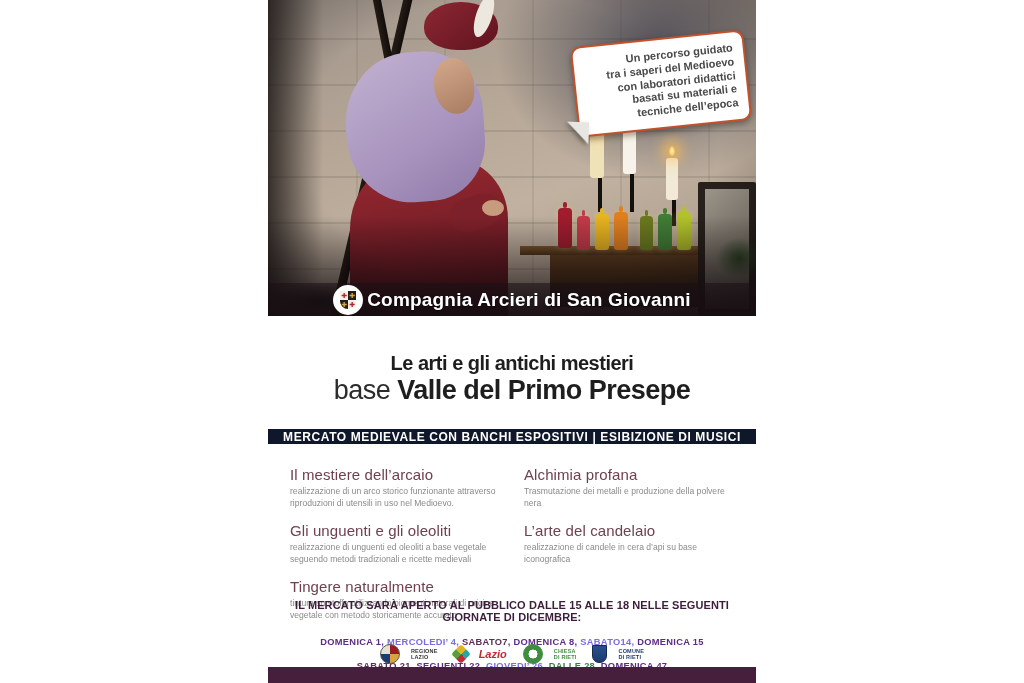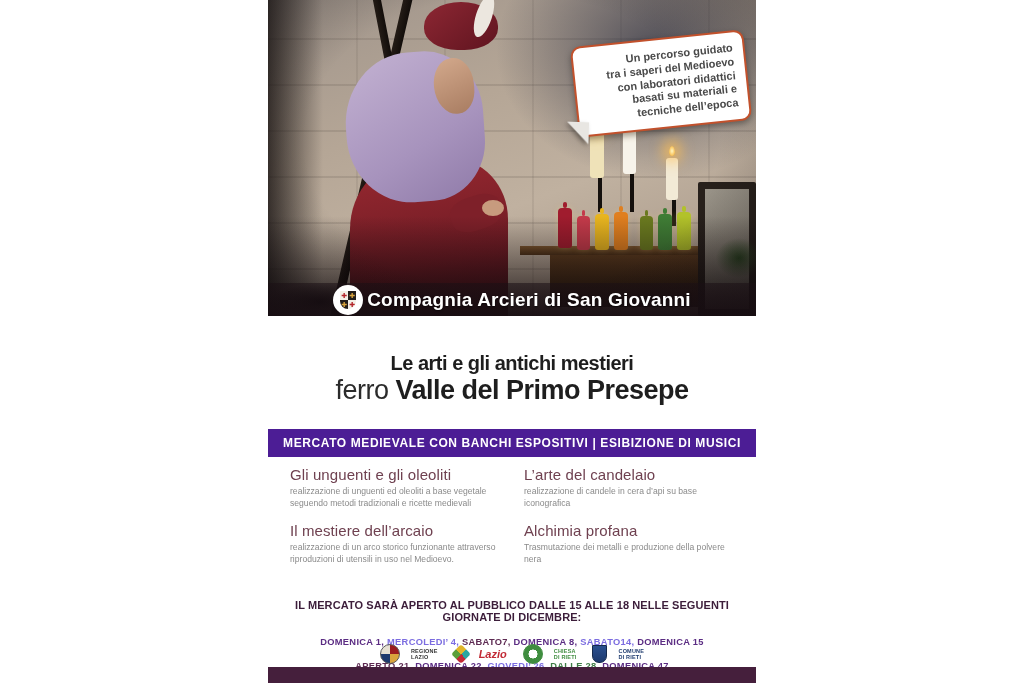--- a/index.html
+++ b/index.html
@@ -85,21 +85,21 @@
     display:flex;align-items:center;justify-content:center;}
   .purplebar span{color:#fff;font-size:14.5px;font-weight:700;letter-spacing:.1px;}
 
   
   .maintitle{position:absolute;left:0;top:352px;width:488px;text-align:center;color:#1e1e1e;}
   .maintitle .l1{font-size:20px;font-weight:800;letter-spacing:-.5px;line-height:1.15;}
   .maintitle .l2{font-size:27px;font-weight:800;letter-spacing:-.5px;line-height:1.15;}
   .maintitle .l2 .light{font-weight:400;color:#2b2b2b;}
 
   
-  .banner{position:absolute;left:0;top:429px;width:488px;height:28px;background:#4c1d95;
+  .banner{position:absolute;left:0;top:429px;width:488px;height:15px;background:#0f172a;
     display:flex;align-items:center;justify-content:center;}
   .banner span{color:#fff;font-size:12px;font-weight:700;letter-spacing:.6px;}
 
   
   .sections{position:absolute;left:22px;top:466px;width:444px;display:grid;
     grid-template-columns:1fr 1fr;column-gap:24px;}
   .sec{margin-bottom:13px;}
   .sec h3{margin:0 0 2px 0;font-size:15px;font-weight:500;color:#6f4150;letter-spacing:.1px;}
   .sec p{margin:0;font-size:8.6px;line-height:1.4;color:#8a8a8a;}
 
@@ -191,63 +191,67 @@
           <i class="q3">✚</i>
             <i class="q4">✚</i>
         </div>
       </div>
       <span class="orgtitle">Compagnia Arcieri di San Giovanni</span>
     </div>
 
 
     <div class="maintitle">
       <div class="l1">Le arti e gli antichi mestieri</div>
-      <div class="l2"><span class="light">ferro </span><span>Valle del Primo Presepe</span></div>
+      <div class="l2"><span class="light">base </span><span>Valle del Primo Presepe</span></div>
     </div>
 
     <div class="banner">
       <span>MERCATO MEDIEVALE CON BANCHI ESPOSITIVI | ESIBIZIONE DI MUSICI</span>
     </div>
 
     <div class="sections">
       <div class="col">
         <div class="sec">
+          <h3>Il mestiere dell’arcaio</h3>
+          <p>realizzazione di un arco storico funzionante attraverso riproduzioni di utensili in uso nel Medioevo.</p>
+        </div>
+        <div class="sec">
           <h3>Gli unguenti e gli oleoliti</h3>
           <p>realizzazione di unguenti ed oleoliti a base vegetale seguendo metodi tradizionali e ricette medievali</p>
         </div>
         <div class="sec">
-          <h3>Il mestiere dell’arcaio</h3>
-          <p>realizzazione di un arco storico funzionante attraverso riproduzioni di utensili in uso nel Medioevo.</p>
+          <h3>Tingere naturalmente</h3>
+          <p>tintura su stoffa utilizzando pigmenti naturali di origine vegetale con metodo storicamente accurato</p>
         </div>
       </div>
       <div class="col">
+        <div class="sec">
+          <h3>Alchimia profana</h3>
+          <p>Trasmutazione dei metalli e produzione della polvere nera</p>
+        </div>
         <div class="sec">
           <h3>L’arte del candelaio</h3>
           <p>realizzazione di candele in cera d’api su base iconografica</p>
-        </div>
-        <div class="sec">
-          <h3>Alchimia profana</h3>
-          <p>Trasmutazione dei metalli e produzione della polvere nera</p>
         </div>
       </div>
     </div>
 
     <div class="schedule">
       <div class="intro">IL MERCATO SARÀ APERTO AL PUBBLICO DALLE 15 ALLE 18 NELLE SEGUENTI GIORNATE DI DICEMBRE:</div>
       <div class="row">
         <span style="color:#5b2c83">DOMENICA 1, </span>
         <span style="color:#7b6ce0">MERCOLEDI’ 4, </span>
         <span style="color:#5d2a52">SABATO7, </span>
         <span style="color:#5b2c83">DOMENICA 8, </span>
         <span style="color:#7b6ce0">SABATO14, </span>
         <span style="color:#5b2c83">DOMENICA 15</span>
       </div>
       <div class="row">
-        <span style="color:#5d2a52">APERTO 21, </span>
-        <span style="color:#5b2c83">DOMENICA 22, </span>
+        <span style="color:#5d2a52">SABATO 21, </span>
+        <span style="color:#5b2c83">SEGUENTI 22, </span>
         <span style="color:#7b6ce0">GIOVEDI’ 26, </span>
         <span style="color:#3e7d46">DALLE 28, </span>
         <span style="color:#5b2c83">DOMENICA 47</span>
       </div>
     </div>
 
     <div class="logos">
       <div class="logo">
         <div class="disc rl-disc"></div>
         <div class="txt">

